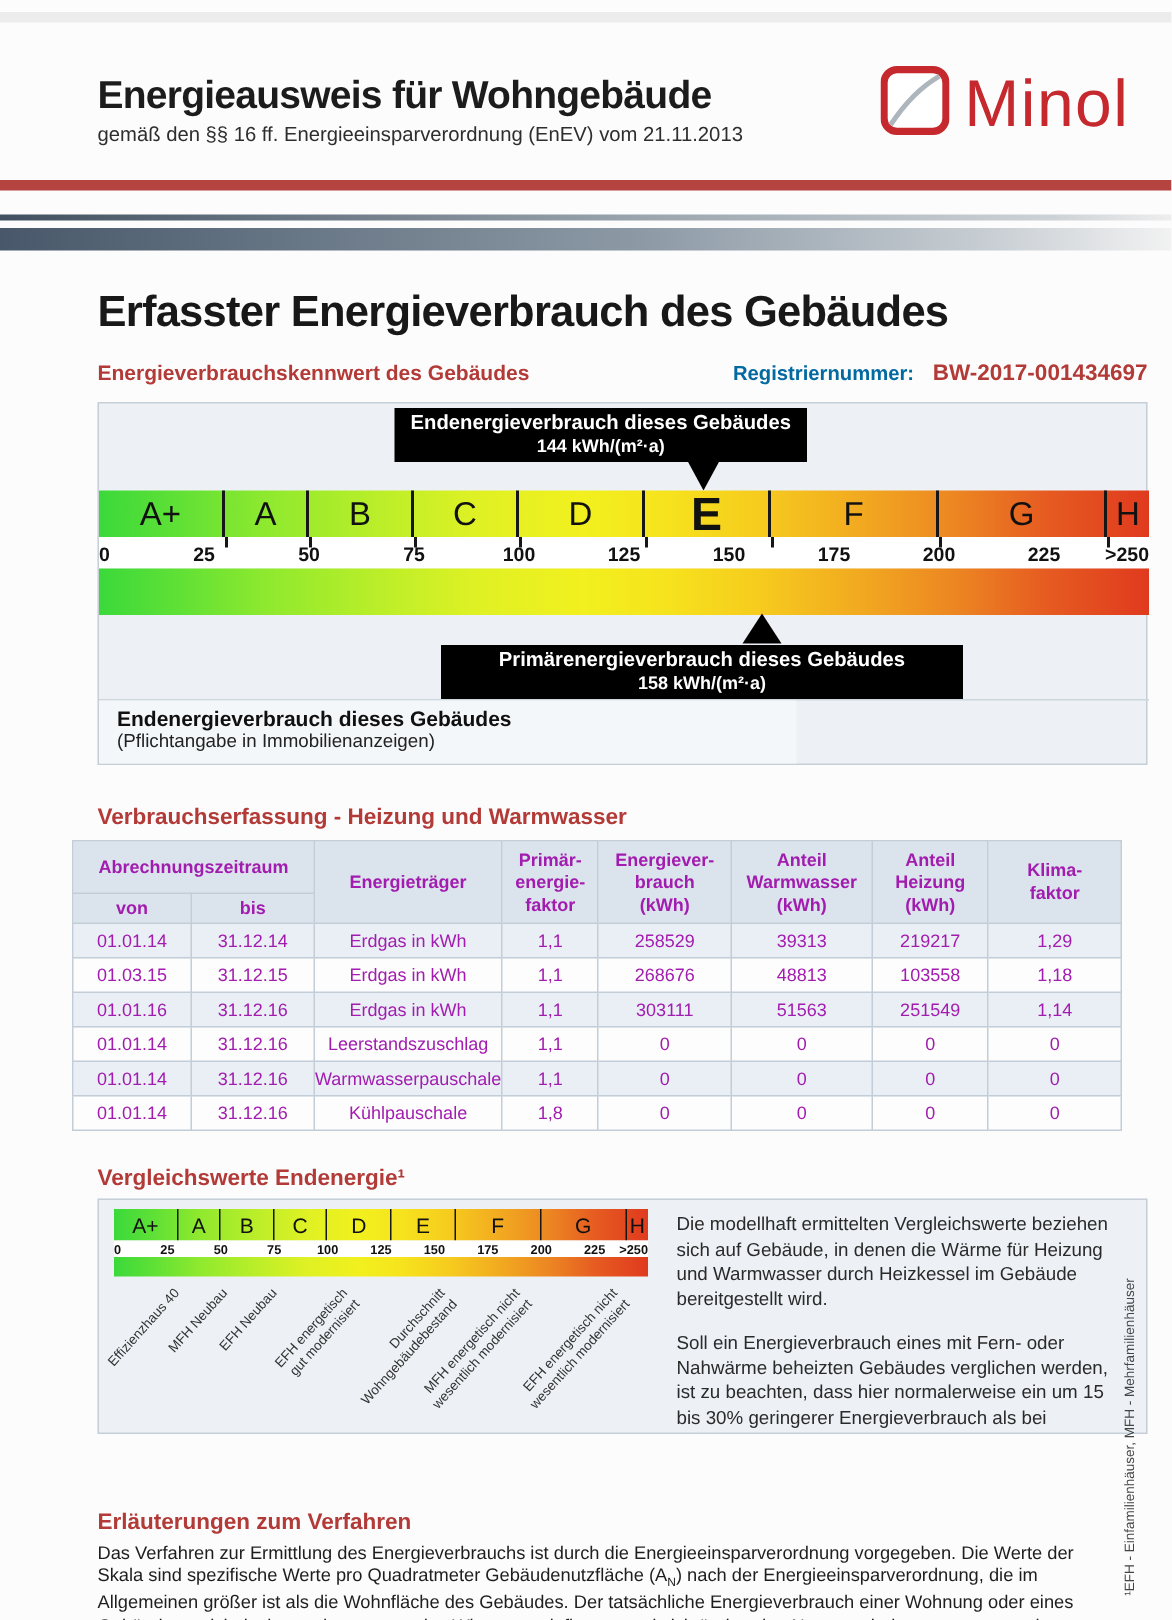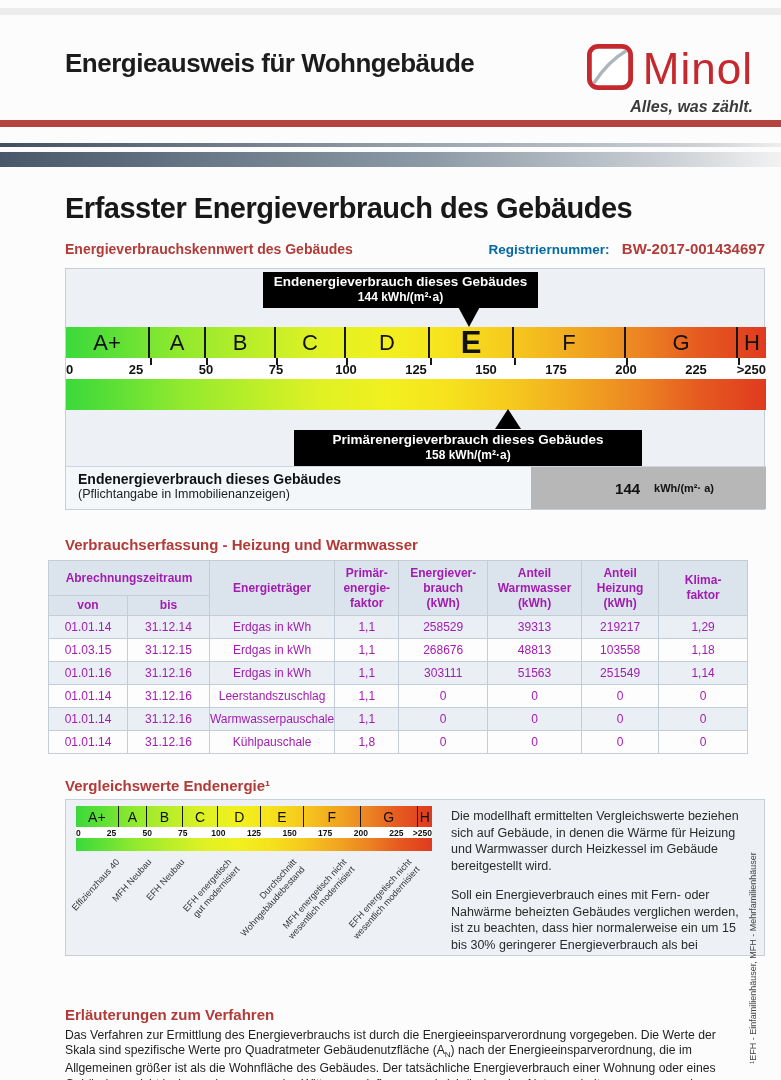--- a/index.html
+++ b/index.html
@@ -95,33 +95,33 @@
   .expl-text { position:absolute; top:1028px; left:65px; width:662px; font-size:12.2px; line-height:1.27; color:#1e1e1e; }
   .expl-text sub { font-size:8px; }
 </style>
 </head>
 <body>
 
 <div class="top-strip"></div>
 
 <div class="hdr">
   <h1>Energieausweis für Wohngebäude</h1>
+  <div class="sub">gemäß den §§ 16 ff. Energieeinsparverordnung (EnEV) vom 21.11.2013</div>
 </div>
 
 <div class="logo">
   <div class="logo-row">
     <span>
       <svg width="46" height="46" viewBox="0 0 48 48">
         <rect x="2.5" y="2.5" width="43" height="43" rx="9" fill="#ffffff" stroke="#c5292e" stroke-width="5"></rect>
         <path d="M41 7 Q22 18 7 41" stroke="#aeb6bd" stroke-width="3.5" fill="none"></path>
       </svg>
     </span>
     <span class="logo-word">Minol</span>
   </div>
-  <div class="logo-tag">Alles, was zählt.</div>
 </div>
 
 <div class="red-rule"></div>
 <div class="gray-line"></div>
 <div class="gray-bar"></div>
 
 <div class="section-title">Erfasster Energieverbrauch des Gebäudes</div>
 
 <div class="red-row">
   <span class="lbl">Energieverbrauchskennwert des Gebäudes</span>
@@ -175,24 +175,20 @@
   <div class="arr-up"></div>
   <div class="tooltip tt2">
     <div class="l1">Primärenergieverbrauch dieses Gebäudes</div>
     <div class="l2">158 kWh/(m²·a)</div>
   </div>
 
   <div class="result-row">
     <div class="result-left">
       <div class="b">Endenergieverbrauch dieses Gebäudes</div>
       <div class="s">(Pflichtangabe in Immobilienanzeigen)</div>
-    </div>
-    <div class="result-right">
-      <span class="val">144</span>
-      <span class="unit">kWh/(m²· a)</span>
     </div>
   </div>
 </div>
 
 <div class="h-red" style="top:536px;">Verbrauchserfassung - Heizung und Warmwasser</div>
 
 <table class="ct">
   <colgroup>
     <col style="width:80px">
       <col style="width:83px">

